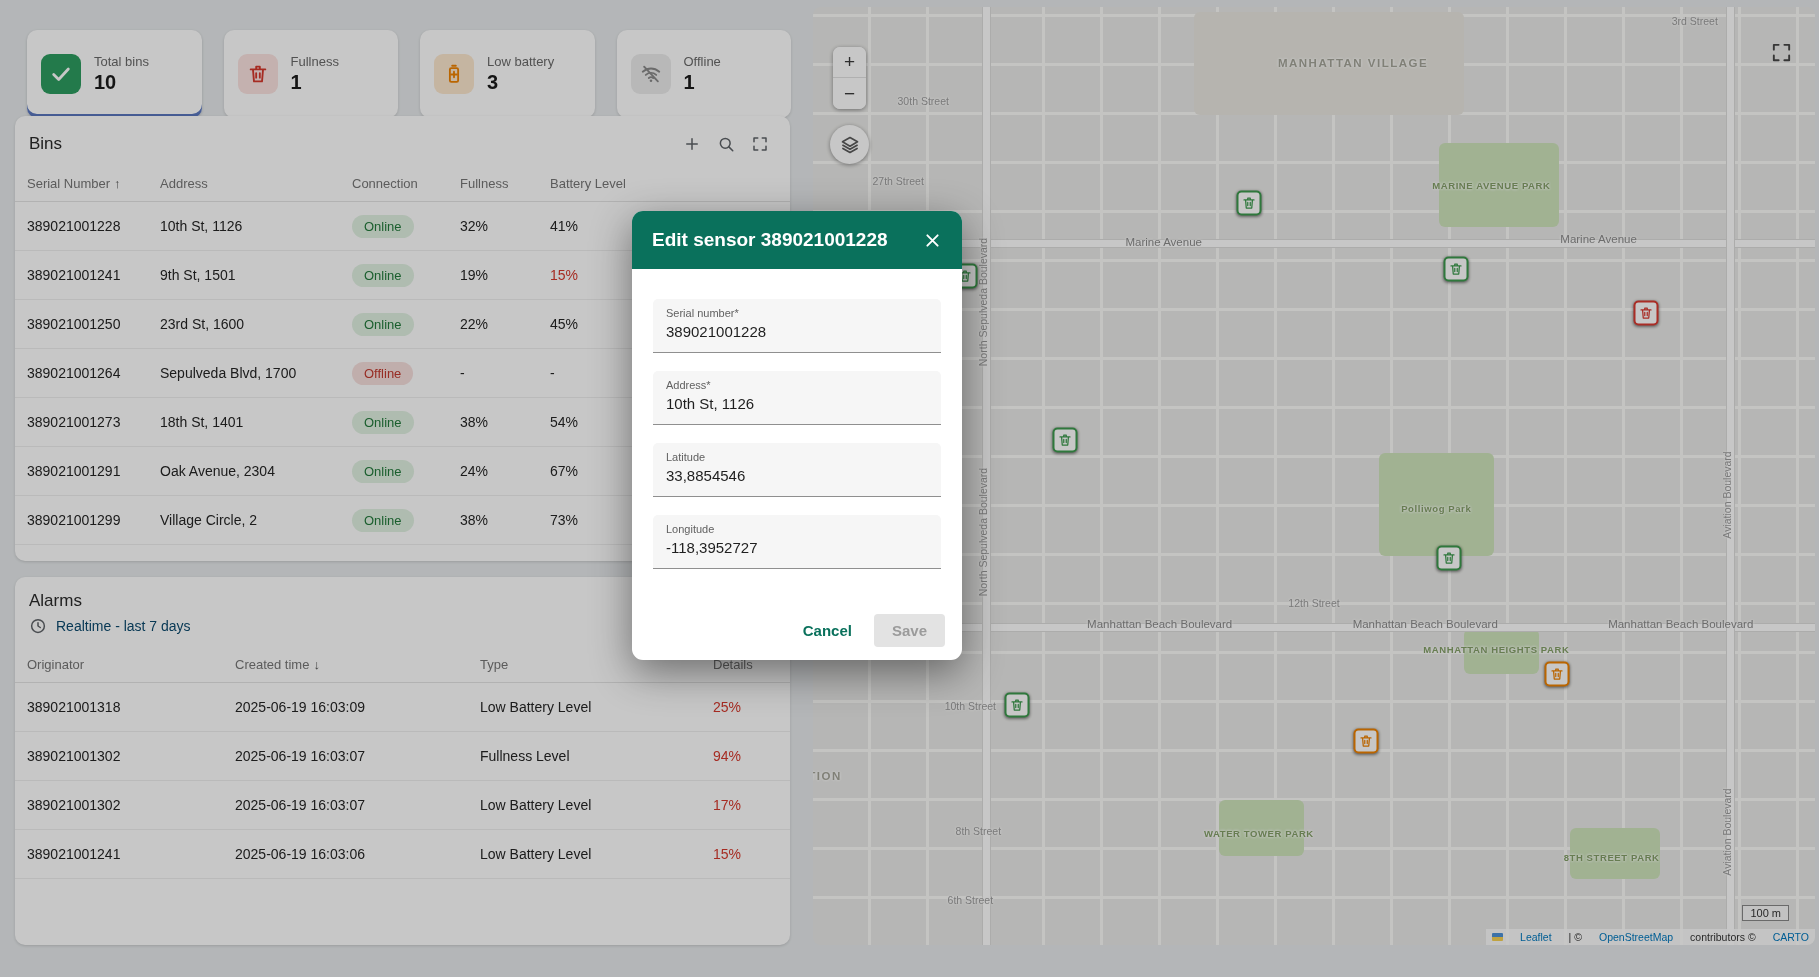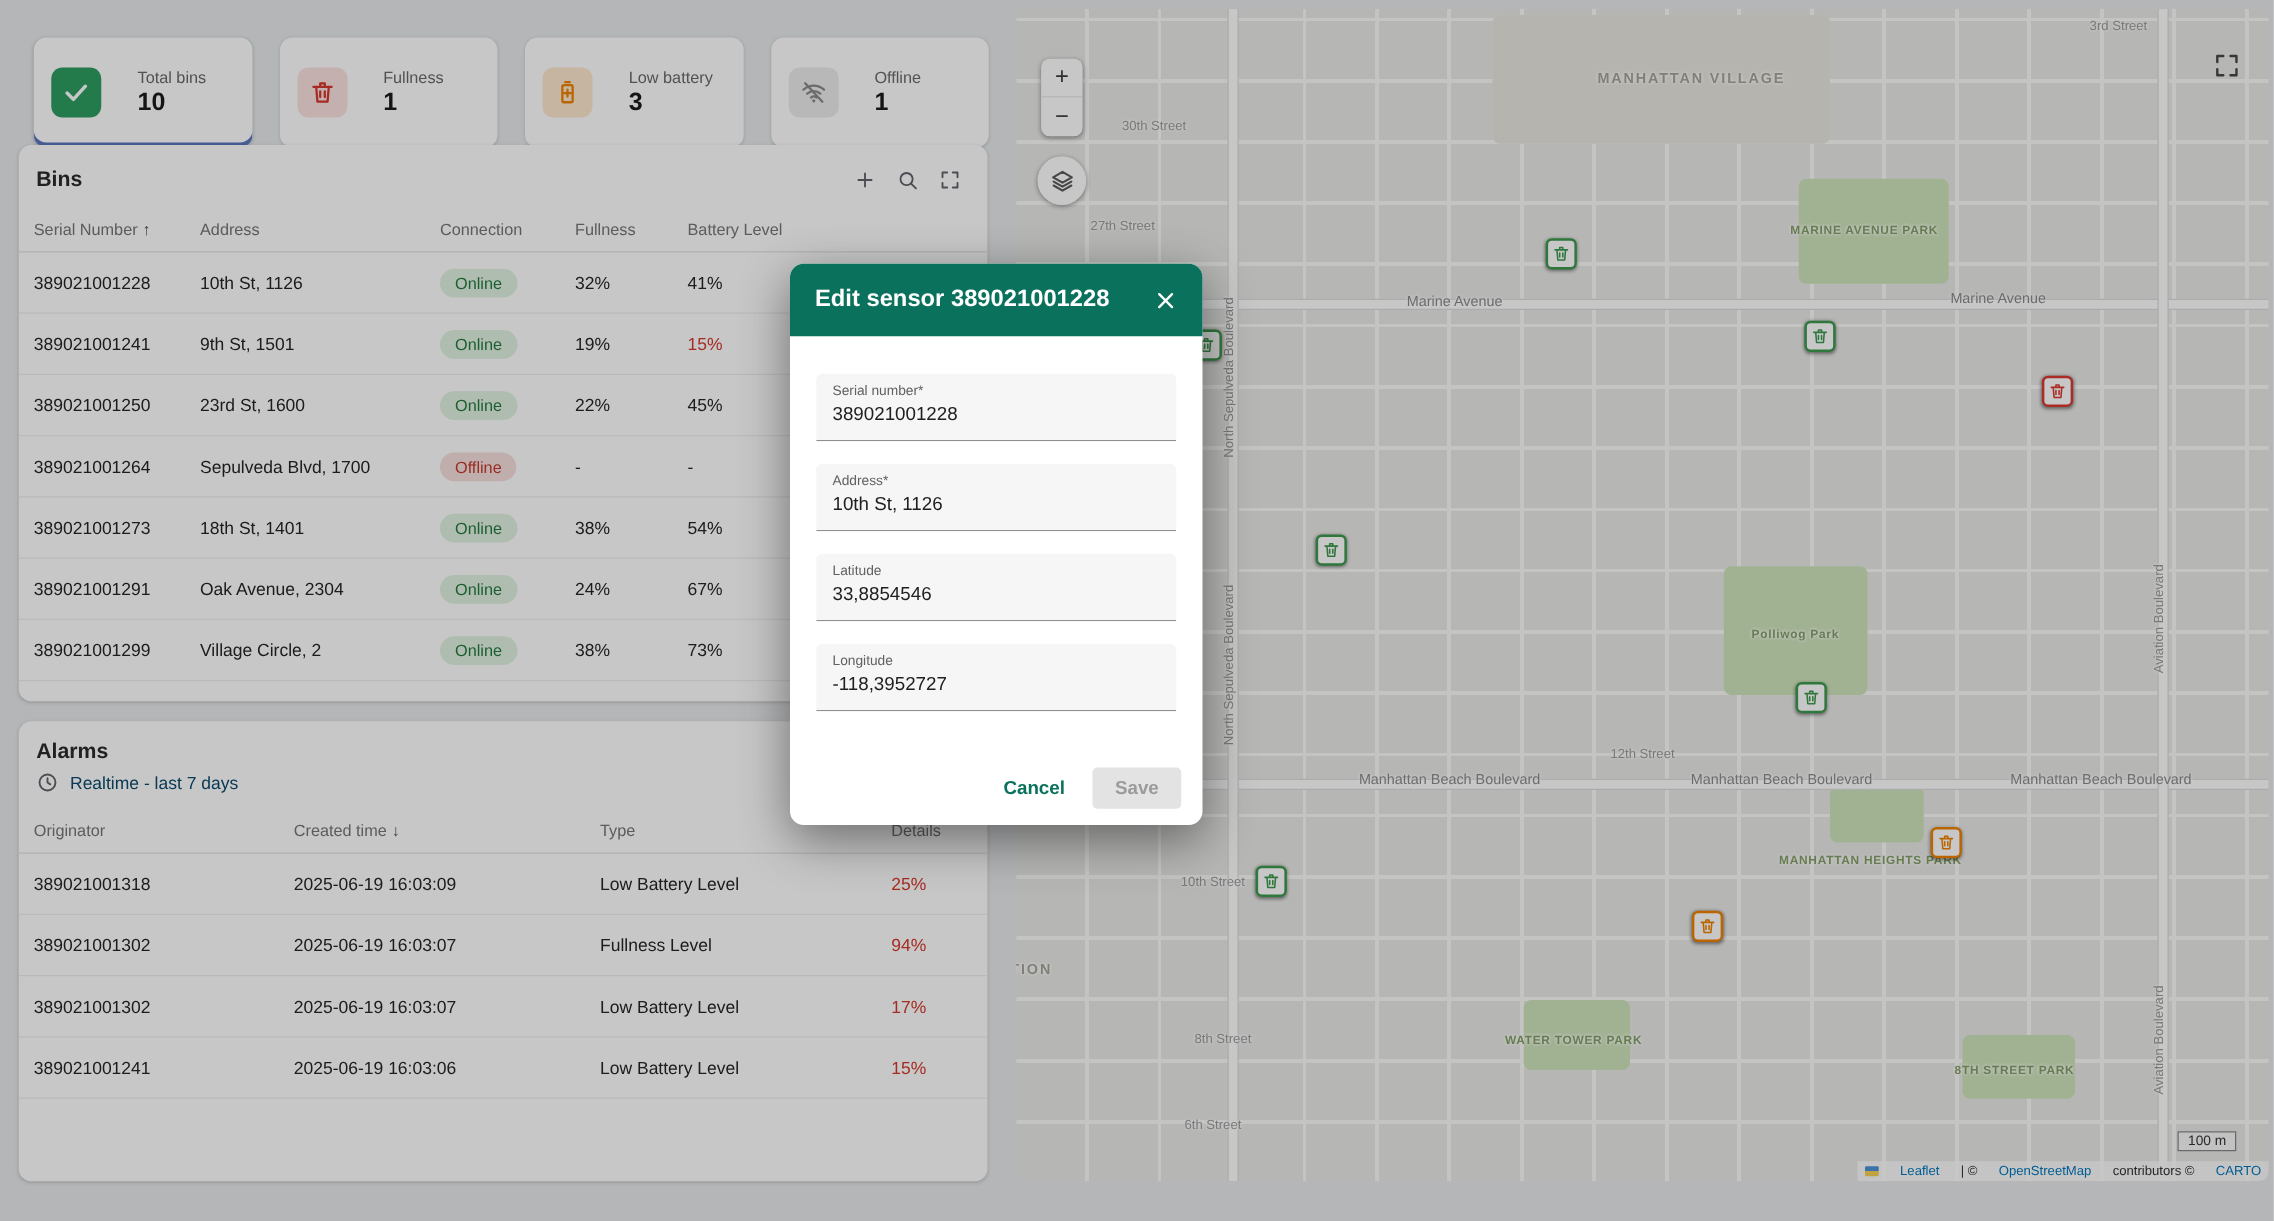--- a/index.html
+++ b/index.html
@@ -4,37 +4,37 @@
 <style>
   * { box-sizing: border-box; margin: 0; padding: 0; }
   html,body { width:1819px; height:977px; overflow:hidden; }
   body { font-family:"Liberation Sans","DejaVu Sans",sans-serif; background:#e7eaec; }
   .stage { position:relative; width:1819px; height:977px; overflow:hidden; }
 
   svg.ico { fill:none; stroke:currentColor; stroke-width:2; stroke-linecap:round; stroke-linejoin:round; }
 
   
   .stats { position:absolute; left:27px; top:30px; width:764px; display:grid; grid-template-columns:repeat(4,1fr); gap:22px; }
-  .stat-card { background:#fff; border-radius:10px; box-shadow:0 1px 3px rgba(0,0,0,.15); height:88px; display:flex; align-items:center; gap:29px; padding:0 14px; cursor:pointer; }
+  .stat-card { background:#fff; border-radius:10px; box-shadow:0 1px 3px rgba(0,0,0,.15); height:88px; display:flex; align-items:center; gap:13px; padding:0 14px; cursor:pointer; }
   .stat-card.active { box-shadow:inset 0 -4px 0 #5b78bf, 0 1px 3px rgba(0,0,0,.18); }
   .stat-ico { width:40px; height:40px; border-radius:9px; display:flex; align-items:center; justify-content:center; flex:none; }
   .stat-ico svg { width:22px; height:22px; }
   .stat-ico.green { background:#2e9d60; color:#fff; }
   .stat-ico.red { background:#fbe3e1; color:#d5382c; }
   .stat-ico.orange { background:#fde8cf; color:#ef8200; }
   .stat-ico.gray { background:#ececec; color:#8a8a8a; }
   .stat-label { font-size:13px; color:#6a6a6a; }
   .stat-value { font-size:20px; font-weight:bold; color:#1c1c1c; margin-top:2px; }
 
   
   .card { position:absolute; background:#fff; border-radius:10px; box-shadow:0 1px 3px rgba(0,0,0,.15); overflow:hidden; }
   .bins-card { left:15px; top:116px; width:775px; height:445px; }
   .alarms-card { left:15px; top:577px; width:775px; height:368px; }
   .card-top { display:flex; align-items:center; padding:14px 16px 8px 14px; }
-  .card-title { font-size:17px; font-weight:bold; color:#2b2b2b; flex:1; }
+  .card-title { font-size:17px; font-weight:normal; color:#2b2b2b; flex:1; }
   .icon-btn { background:none; border:none; color:#5f6368; width:28px; height:28px; display:flex; align-items:center; justify-content:center; cursor:pointer; }
   .icon-btn svg { width:18px; height:18px; }
   .card-top .icon-btn { margin-left:6px; }
 
   .bins-head,.bins-row { display:grid; grid-template-columns:133px 192px 108px 90px 1fr; align-items:center; padding-left:12px; }
   .alarm-head,.alarm-row { display:grid; grid-template-columns:166px 203px 191px 151px 1fr; align-items:center; padding-left:12px;gap:42px; }
   .thead { color:#767676; font-size:13px; height:36px; border-bottom:1px solid #e4e4e4; }
   .th { cursor:pointer; display:flex; align-items:center; gap:4px; }
   .sort { font-size:13px; color:#555; }
   .bins-row,.alarm-row { height:49px; border-bottom:1px solid #efefef; font-size:14px; color:#262626; }
@@ -407,21 +407,21 @@
         <div class="map-label park" style="left: 62.2%; top: 53.4%;">Polliwog Park</div>
 
         <div class="map-label street" style="left: 50%; top: 63.5%;">12th Street</div>
 
         <div class="map-label road" style="left: 34.6%; top: 65.8%;">Manhattan Beach Boulevard</div>
 
         <div class="map-label road" style="left: 61.1%; top: 65.8%;">Manhattan Beach Boulevard</div>
 
         <div class="map-label road" style="left: 86.6%; top: 65.8%;">Manhattan Beach Boulevard</div>
 
-        <div class="map-label park" style="left: 68.2%; top: 68.4%; margin-top: 40px;">MANHATTAN HEIGHTS PARK</div>
+        <div class="map-label park" style="left: 68.2%; top: 68.4%;">MANHATTAN HEIGHTS PARK</div>
 
         <div class="map-label street" style="left: 15.7%; top: 74.5%;">10th Street</div>
 
         <div class="map-label area" style="left: 1.2%; top: 82%;">TION</div>
 
         <div class="map-label park" style="left: 44.5%; top: 88.1%;">WATER TOWER PARK</div>
 
         <div class="map-label park" style="left: 79.7%; top: 90.6%;">8TH STREET PARK</div>
 
         <div class="map-label street" style="left: 16.5%; top: 87.8%;">8th Street</div>

